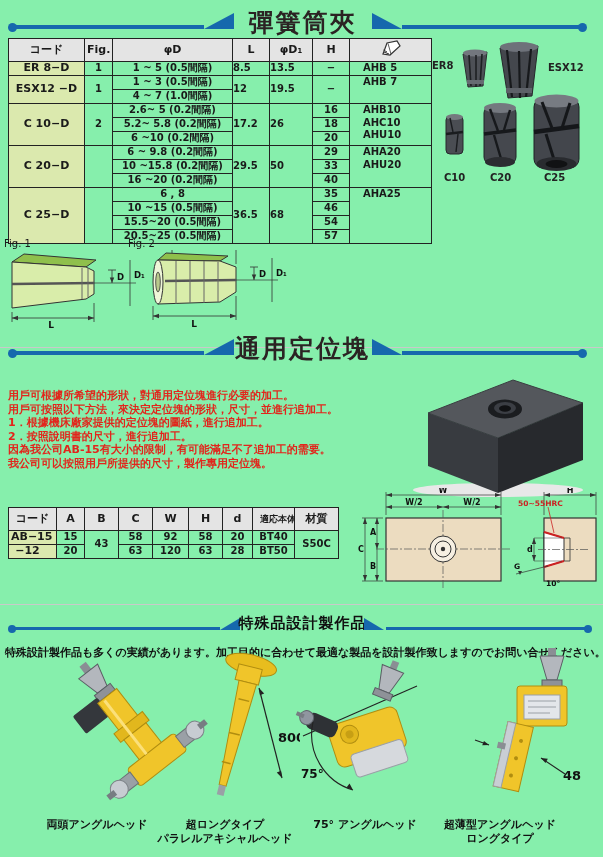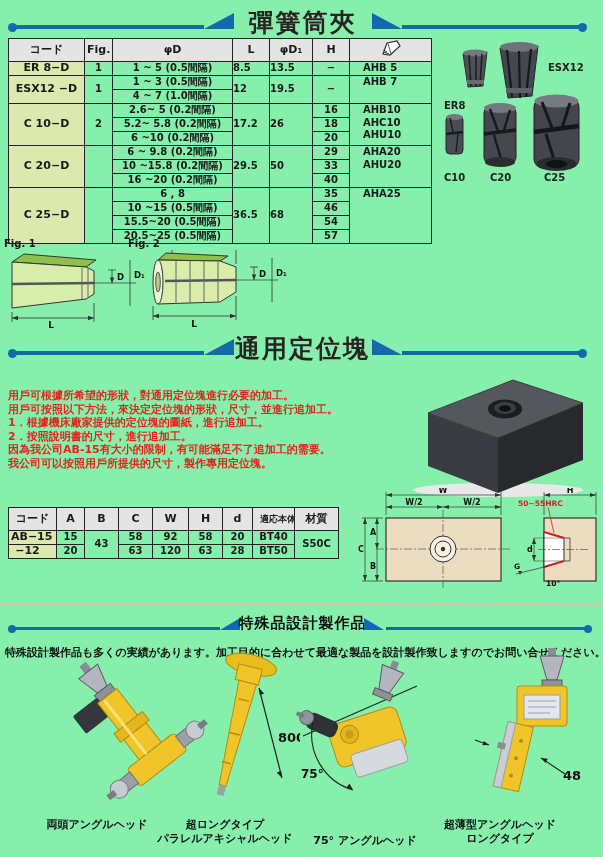--- a/index.html
+++ b/index.html
@@ -35,21 +35,21 @@
   .t1{position:absolute;left:8px;top:38px;width:423px;}
   .t1 col.c0{width:76px}.t1 col.c1{width:28px}.t1 col.c2{width:120px}
   .t1 col.c3{width:37px}.t1 col.c4{width:43px}.t1 col.c5{width:37px}.t1 col.c6{width:82px}
 
   
   .photo-panel{position:absolute;left:432px;top:40px;width:168px;height:150px;}
   .photo-label{position:absolute;font-size:10px;font-weight:bold;color:#222;}
 
   
   .figwrap{position:absolute;left:4px;top:238px;width:290px;height:92px;}
-  .figlabel{position:absolute;top:0;font-size:10px;font-weight:bold;}
+  .figlabel{position:absolute;top:0;font-size:10px;font-weight:normal;}
   .option-note{position:absolute;left:6px;top:330px;font-size:10px;font-weight:bold;color:#111;}
   .option-note .part2{margin-left:10px;}
 
   
   .redtext{position:absolute;left:8px;top:389px;width:390px;font-size:11px;font-weight:bold;
            color:#e2251c;line-height:13.5px;white-space:nowrap;}
   .t2{position:absolute;left:8px;top:507px;width:330px;}
   .t2 td,.t2 th{height:16px;}
   .t2 thead th{height:24px;font-size:10px;}
   .t2 col.k0{width:48px}.t2 col.k1{width:28px}.t2 col.k2{width:34px}.t2 col.k3{width:34px}
@@ -251,21 +251,21 @@
         <rect x="102" y="58" width="45" height="70" rx="9" fill="#43464c" stroke="#1f2125"></rect>
         <ellipse cx="124.5" cy="61" rx="22" ry="6.5" fill="#777b82"></ellipse>
         <line x1="102" y1="92" x2="147" y2="86" stroke="#15171a" stroke-width="4.5"></line>
         <line x1="110" y1="62" x2="120" y2="88" stroke="#15171a" stroke-width="3"></line>
         <line x1="138" y1="63" x2="130" y2="88" stroke="#15171a" stroke-width="3"></line>
         <line x1="114" y1="94" x2="124" y2="126" stroke="#15171a" stroke-width="3"></line>
         <ellipse cx="124.5" cy="124" rx="20" ry="7" fill="#292b2f"></ellipse>
         <ellipse cx="124.5" cy="124" rx="11" ry="4" fill="#111214"></ellipse>
       </g>
     </svg>
-    <div class="photo-label" style="left:12px;top:20px;margin-top:40px;">ER8</div>
+    <div class="photo-label" style="left:0;top:20px;">ER8</div>
     <div class="photo-label" style="left:116px;top:22px;">ESX12</div>
     <div class="photo-label" style="left:12px;top:132px;">C10</div>
     <div class="photo-label" style="left:58px;top:132px;">C20</div>
     <div class="photo-label" style="left:112px;top:132px;">C25</div>
   </div>
 
   <div class="figwrap">
     <div class="figlabel" style="left:0;">Fig. 1</div>
     <div class="figlabel" style="left:124px;">Fig. 2</div>
     <svg width="290" height="80" viewBox="0 0 290 80" style="position:absolute;top:12px;">
@@ -595,21 +595,21 @@
   </div>
 
   <div class="caption" style="left:2px;">
     <div>両頭アングルヘッド</div>
       <div></div>
   </div>
   <div class="caption" style="left:130px;">
     <div>超ロングタイプ</div>
       <div>パラレルアキシャルヘッド</div>
   </div>
-  <div class="caption" style="left:270px;margin-top:16px;">
+  <div class="caption" style="left:270px;">
     <div>75° アングルヘッド</div>
       <div></div>
   </div>
   <div class="caption" style="left:405px;">
     <div>超薄型アングルヘッド</div>
       <div>ロングタイプ</div>
   </div>
 
 </div>
 

